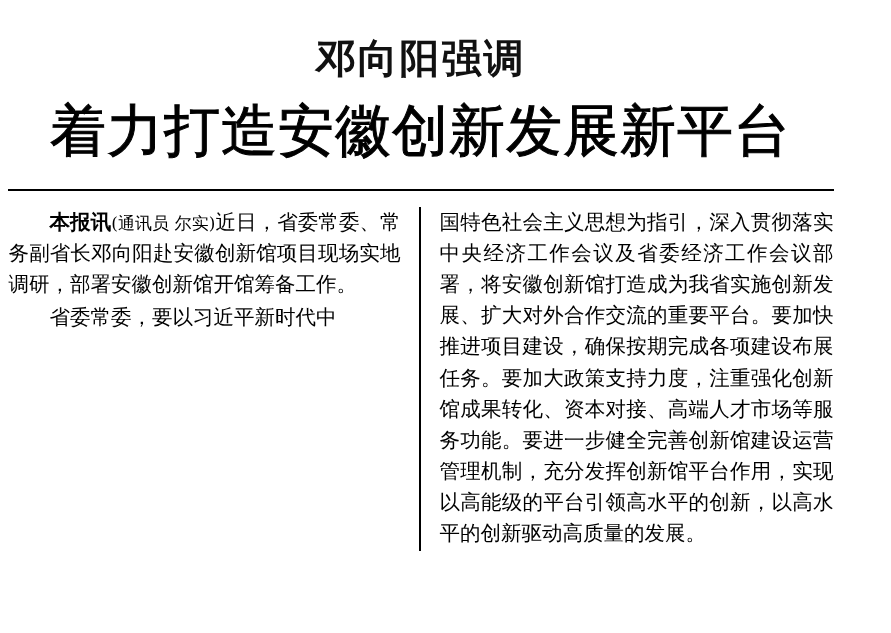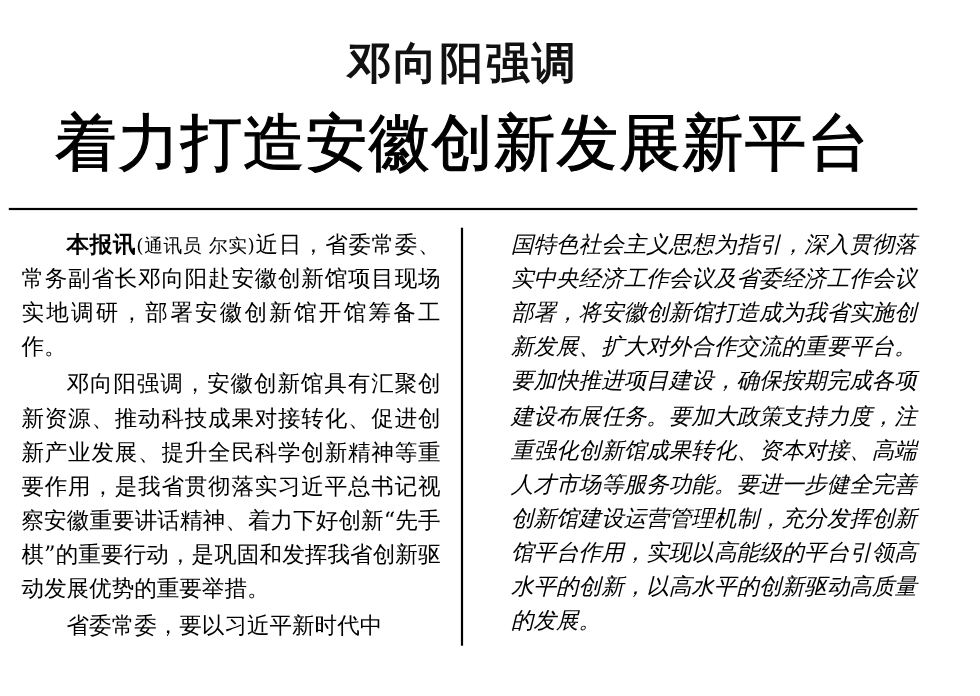--- a/index.html
+++ b/index.html
@@ -57,30 +57,29 @@
   }
   .col {
     width: 50%;
     box-sizing: border-box;
   }
   .col-left {
     padding-right: 18px;
     border-right: 2px solid #000000;
   }
   .col-right {
-    padding-left: 32px;
-    font-style: italic;
+    padding-left: 18px;
   }
   .para {
     font-family: "DejaVu Serif", "Liberation Serif", serif;
     font-size: 20.5px;
     line-height: 1.52;
     text-align: justify;
     text-justify: inter-character;
-    margin: 0 0 2px 12px;
+    margin: 0 0 2px 1px;
     letter-spacing: 0px;
   }
   .para.indent {
     text-indent: 2em;
   }
   .lead {
     font-weight: 700;
   }
   .byline {
     font-size: 17px;
@@ -95,21 +94,20 @@
     <div class="kicker">邓向阳强调</div>
     <div class="main-title">着力打造安徽创新发展新平台</div>
   </div>
 
   <div class="rule"></div>
 
   <div class="columns">
 
     <div class="col col-left">
       <p class="para indent"><span class="lead">本报讯</span><span class="byline">(通讯员  尔实)</span><span>近日，省委常委、常务副省长邓向阳赴安徽创新馆项目现场实地调研，部署安徽创新馆开馆筹备工作。</span></p>
-      <p class="para indent">邓向阳强调，安徽创新馆具有汇聚创新资源、推动科技成果对接转化、促进创新产业发展、提升全民科学创新精神等重要作用，是我省贯彻落实习近平总书记视察安徽重要讲话精神、着力下好创新“先手棋”的重要行动，是巩固和发挥我省创新驱动发展优势的重要举措。</p>
       <p class="para indent">省委常委，要以习近平新时代中</p>
     </div>
 
     <div class="col col-right">
       <p class="para">国特色社会主义思想为指引，深入贯彻落实中央经济工作会议及省委经济工作会议部署，将安徽创新馆打造成为我省实施创新发展、扩大对外合作交流的重要平台。要加快推进项目建设，确保按期完成各项建设布展任务。要加大政策支持力度，注重强化创新馆成果转化、资本对接、高端人才市场等服务功能。要进一步健全完善创新馆建设运营管理机制，充分发挥创新馆平台作用，实现以高能级的平台引领高水平的创新，以高水平的创新驱动高质量的发展。</p>
     </div>
 
   </div>
 
 </div>

